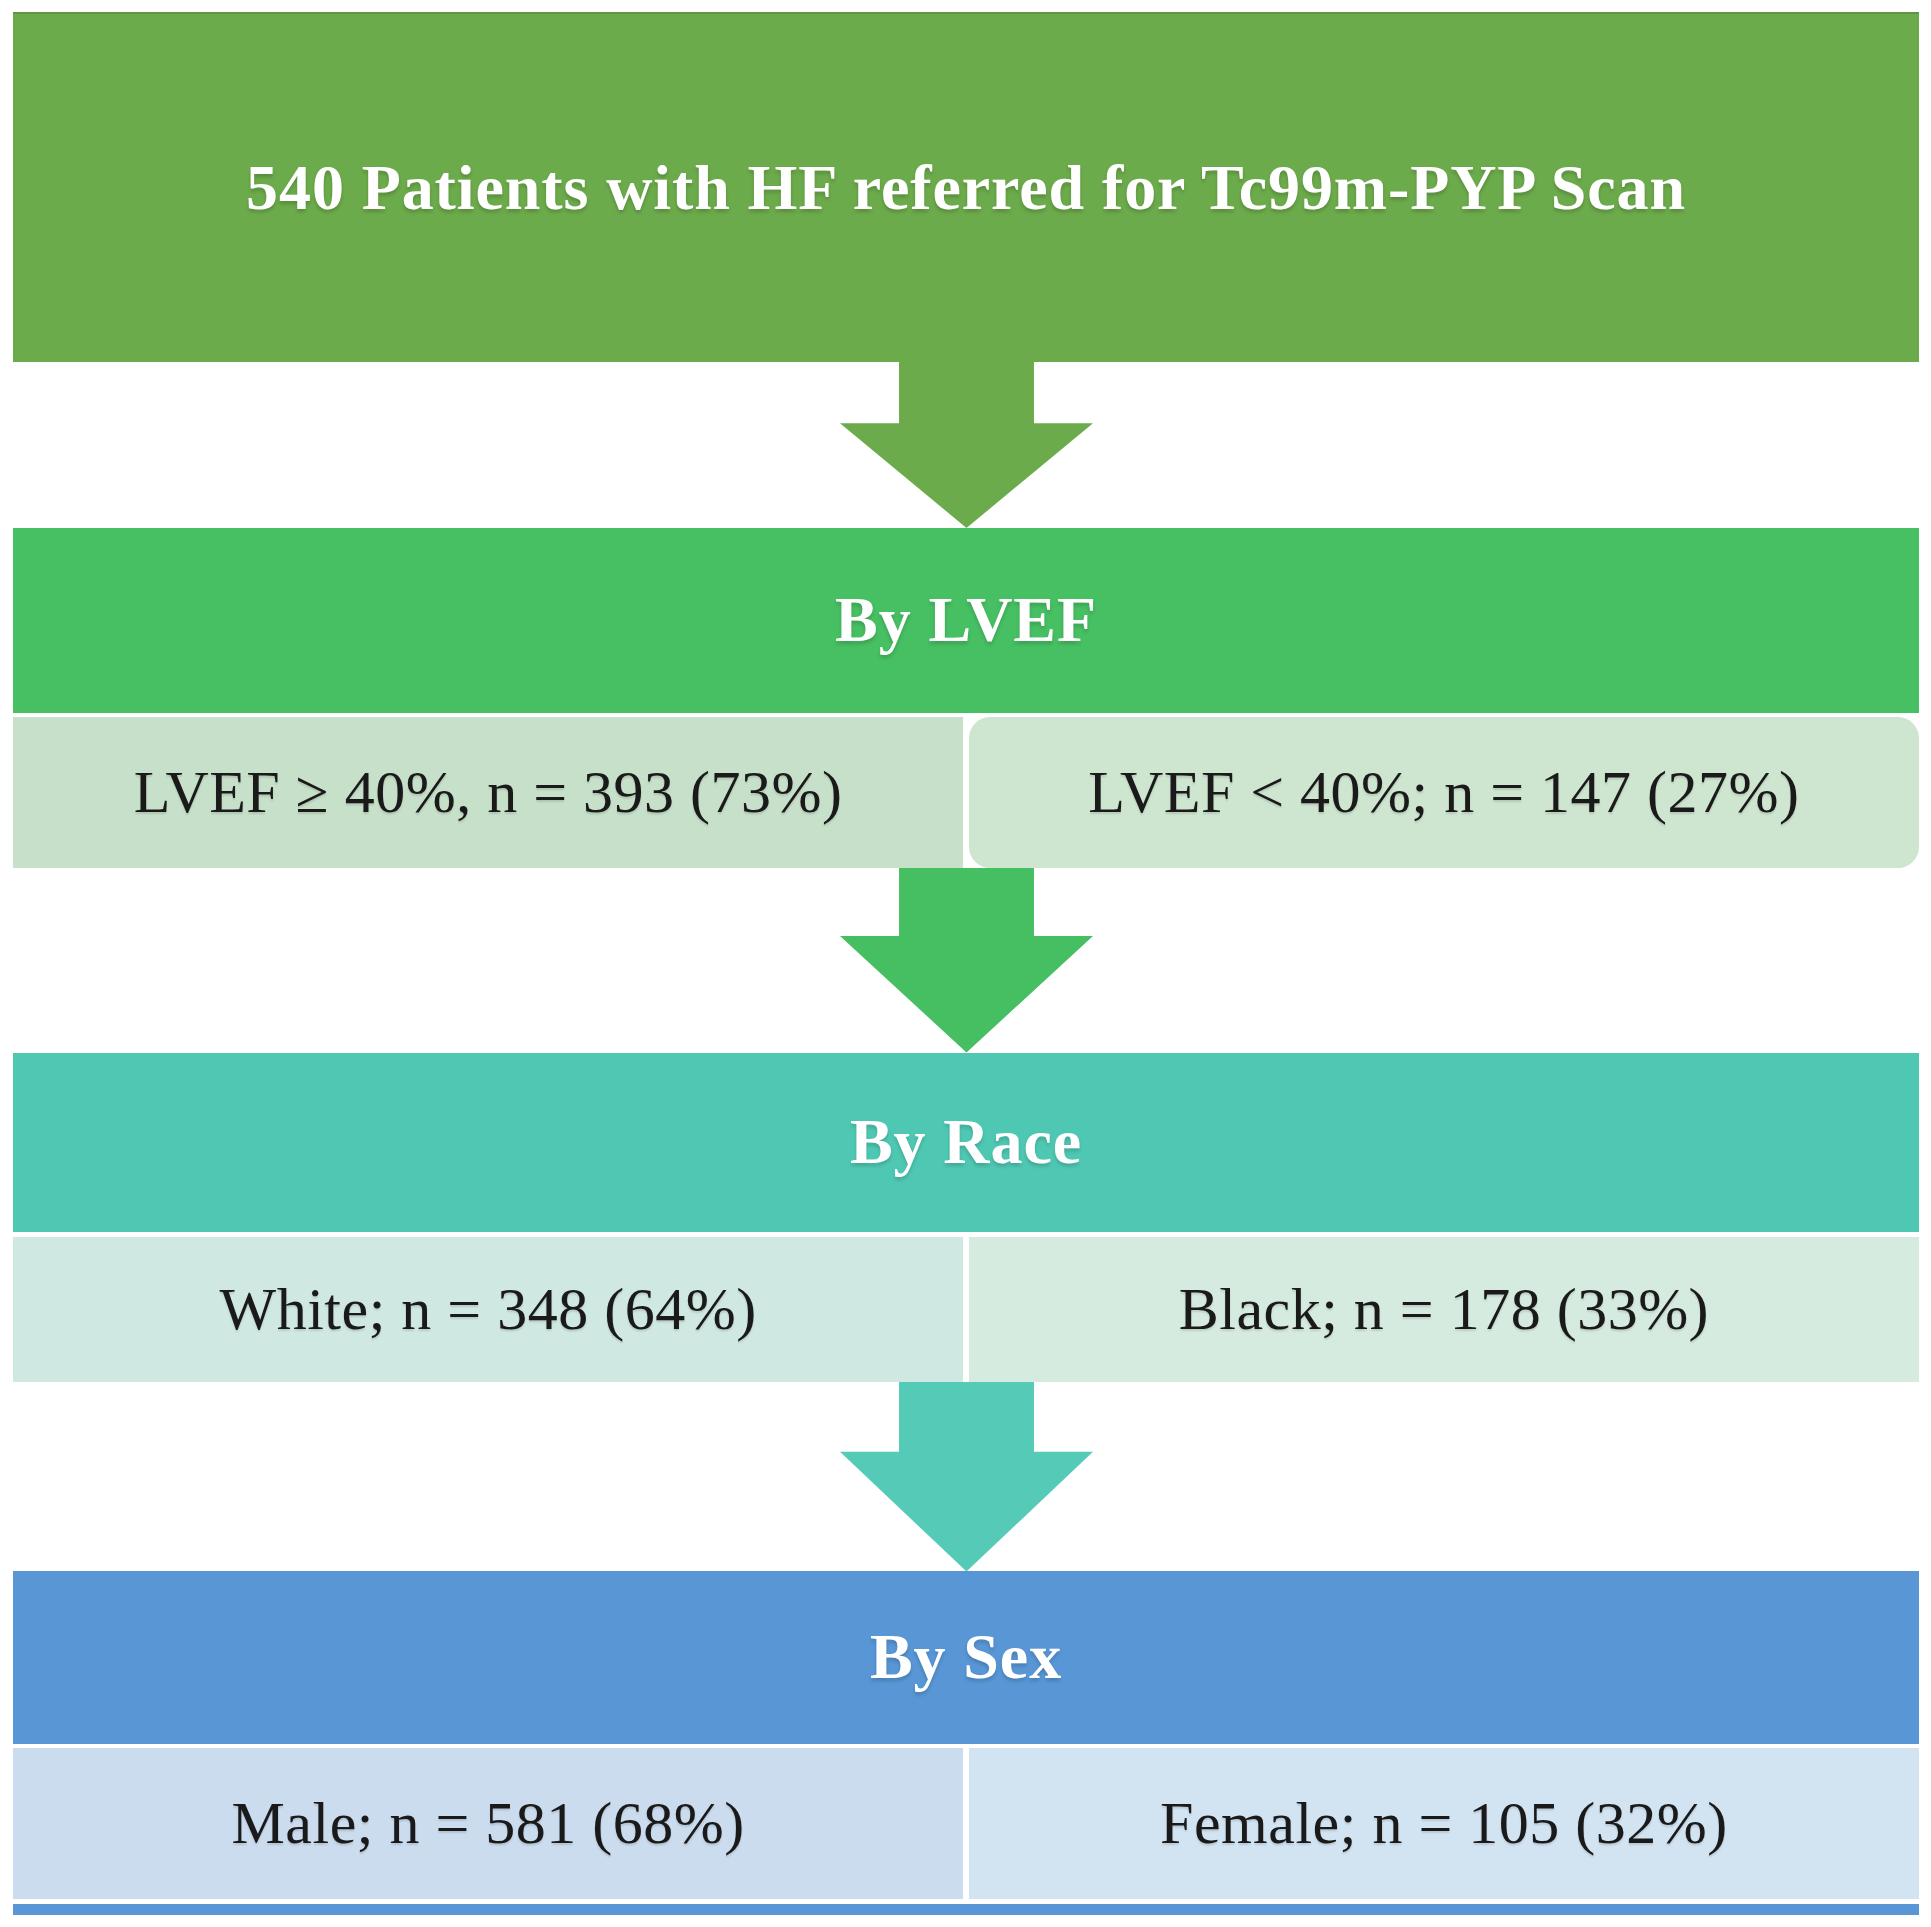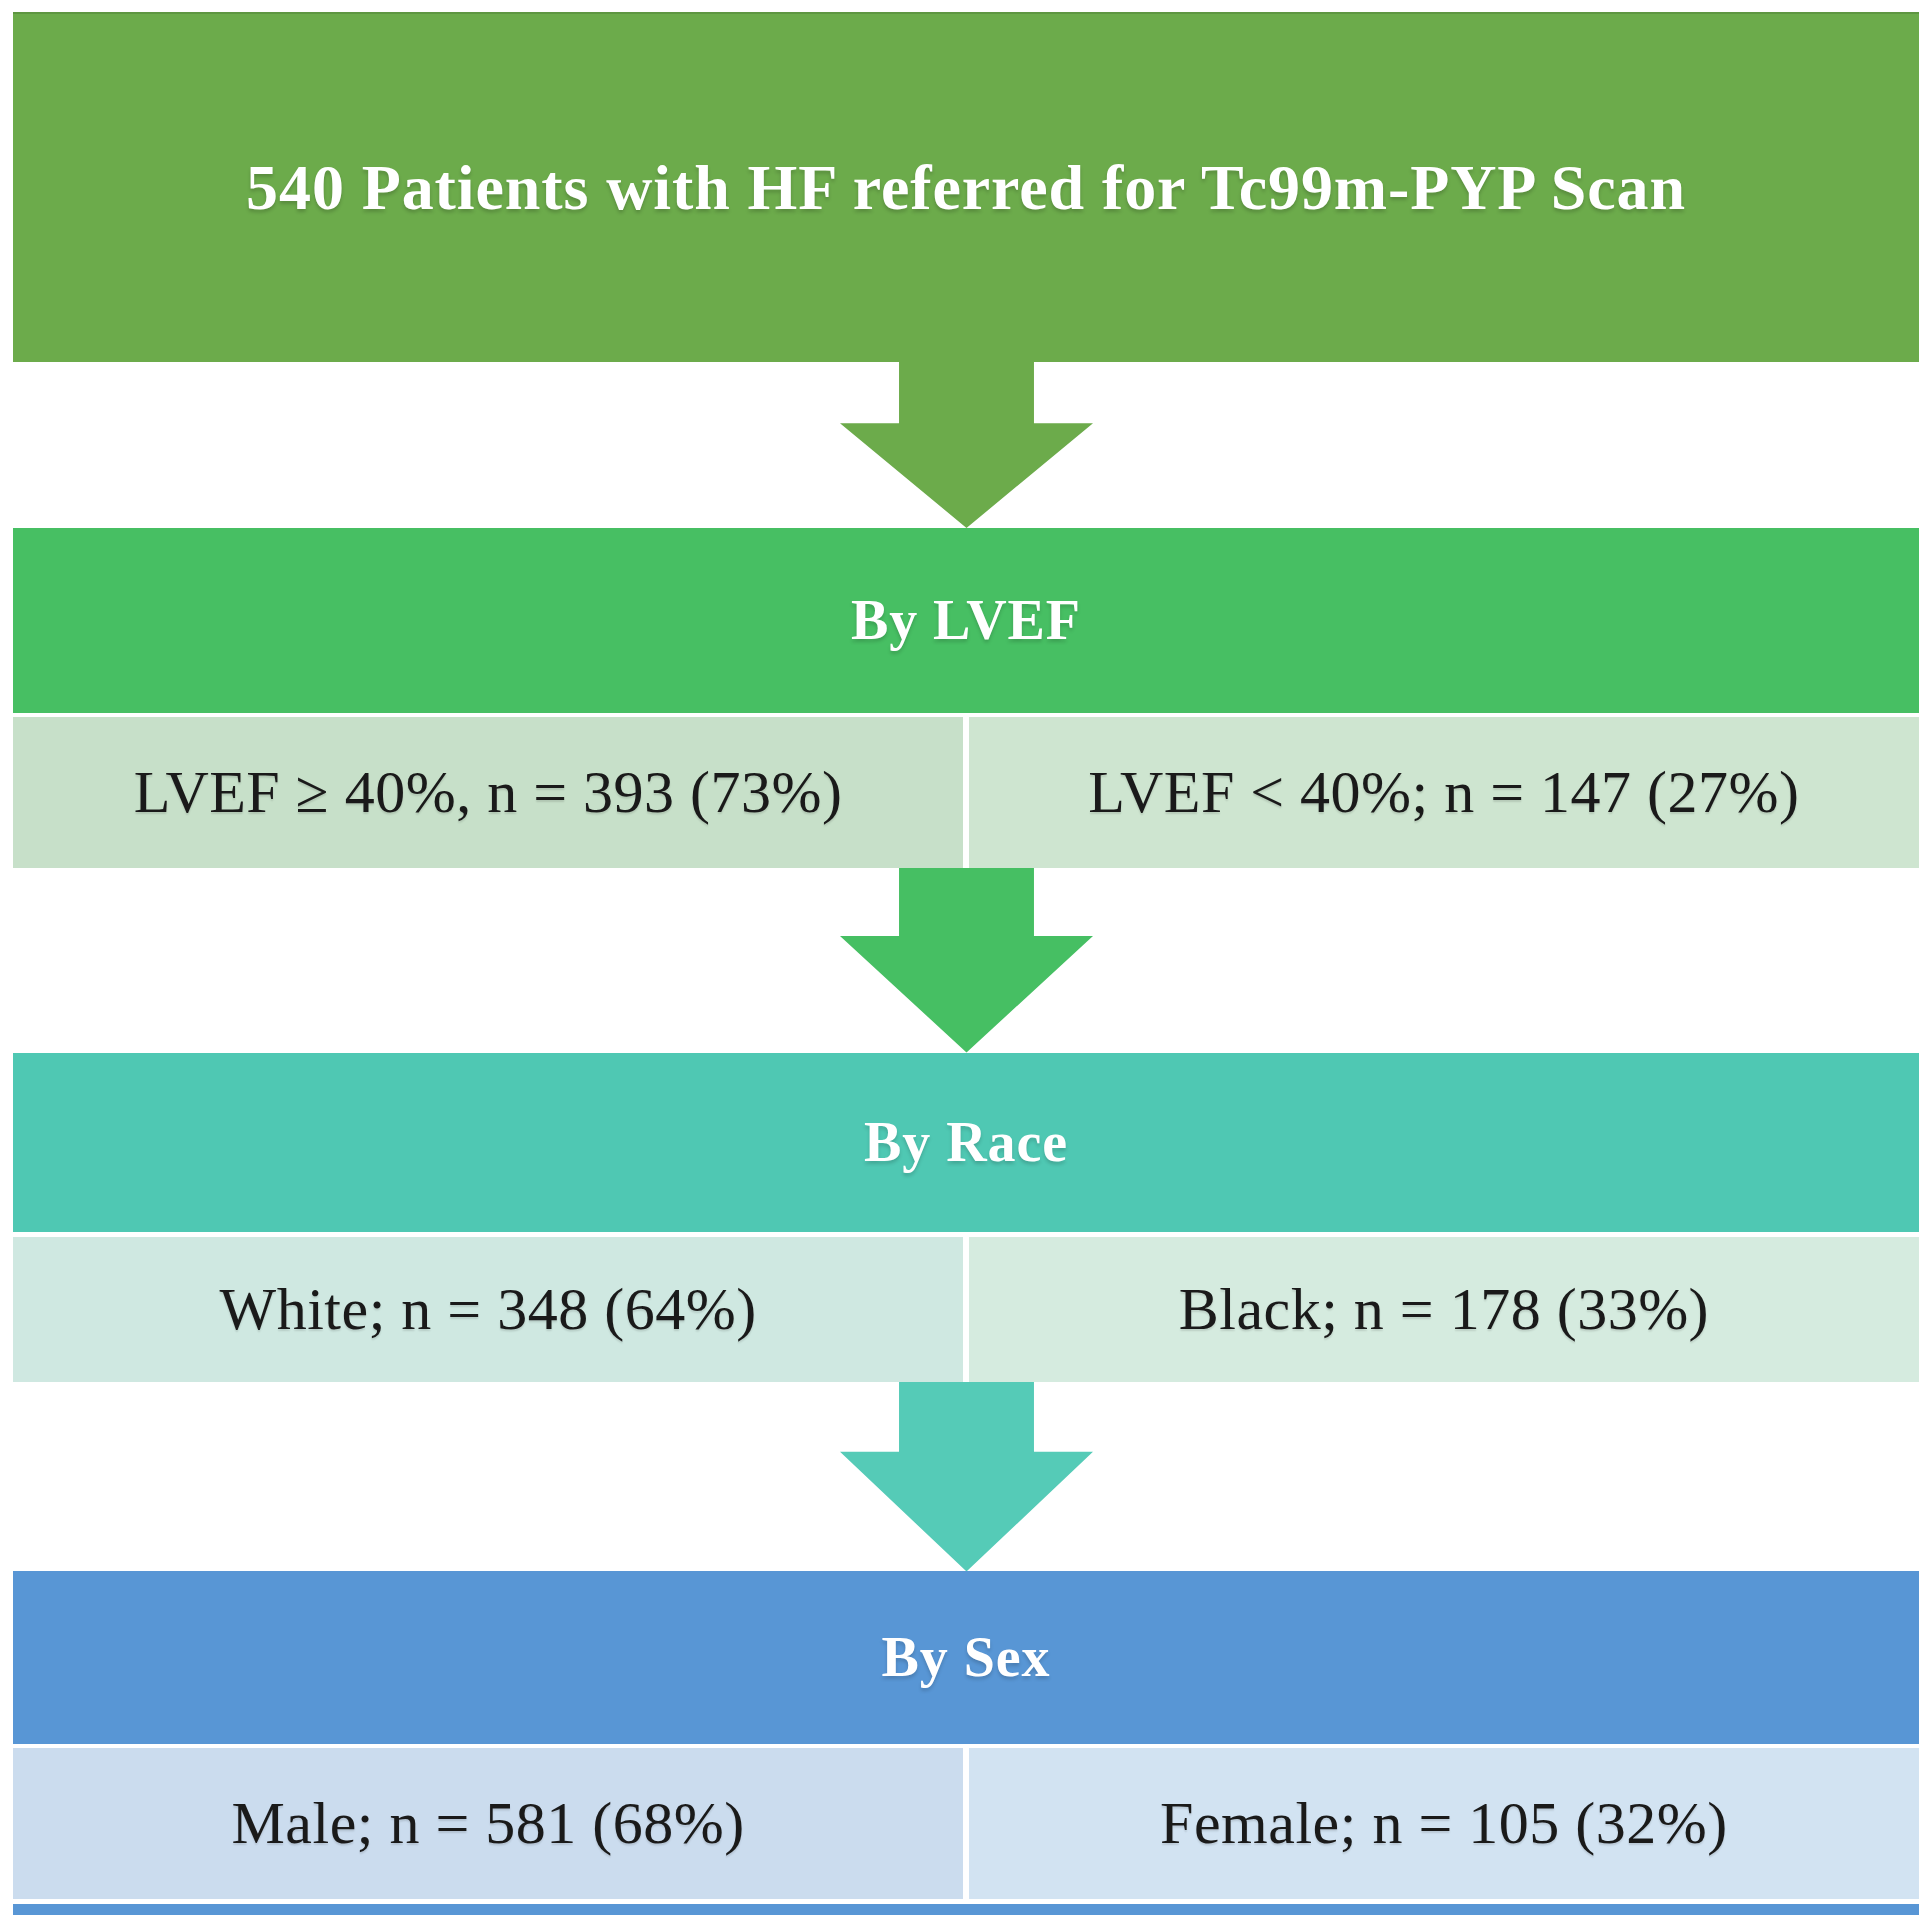--- a/index.html
+++ b/index.html
@@ -38,21 +38,21 @@
     text-align: right;
   }
   .header-band {
     display: flex;
     align-items: center;
     justify-content: center;
     box-sizing: border-box;
   }
   .header-text {
     color: var(--header-text);
-    font-size: 56px;
+    font-size: 64px;
     font-weight: 600;
     letter-spacing: 0.9px;
     text-shadow: 0 2.8px 3.7px rgba(0,0,0,0.16);
   }
   .cells-row {
     display: flex;
     box-sizing: border-box;
   }
   .cell {
     flex: 1 1 0;
@@ -65,21 +65,21 @@
   .cell-text {
     color: var(--cell-text);
     font-size: 60px;
     letter-spacing: 0.5px;
     text-shadow: 0 1.9px 1.9px rgba(0,0,0,0.12);
   }
   
   .lvef-header { height: 185px; background: var(--lvef-header-green); }
   .lvef-cells  { height: 156px; }
   .lvef-cells .cell:nth-child(1) { background: var(--lvef-cell-left); }
-  .lvef-cells .cell:nth-child(2) { background: var(--lvef-cell-right); }
+  .lvef-cells .cell:nth-child(2) { background: var(--lvef-cell-right); border-radius: 21px; }
 
   .race-header { height: 180px; background: var(--race-header-teal); }
   .race-cells  { height: 150px; border-radius: 26px; }
   .race-cells .cell:nth-child(1) { background: var(--race-cell-left); }
   .race-cells .cell:nth-child(2) { background: var(--race-cell-right); }
 
   .sex-header { height: 173px; background: var(--sex-header-blue); }
   .sex-cells  { height: 156px; }
   .sex-cells .cell:nth-child(1) { background: var(--sex-cell-left); }
   .sex-cells .cell:nth-child(2) { background: var(--sex-cell-right); }

